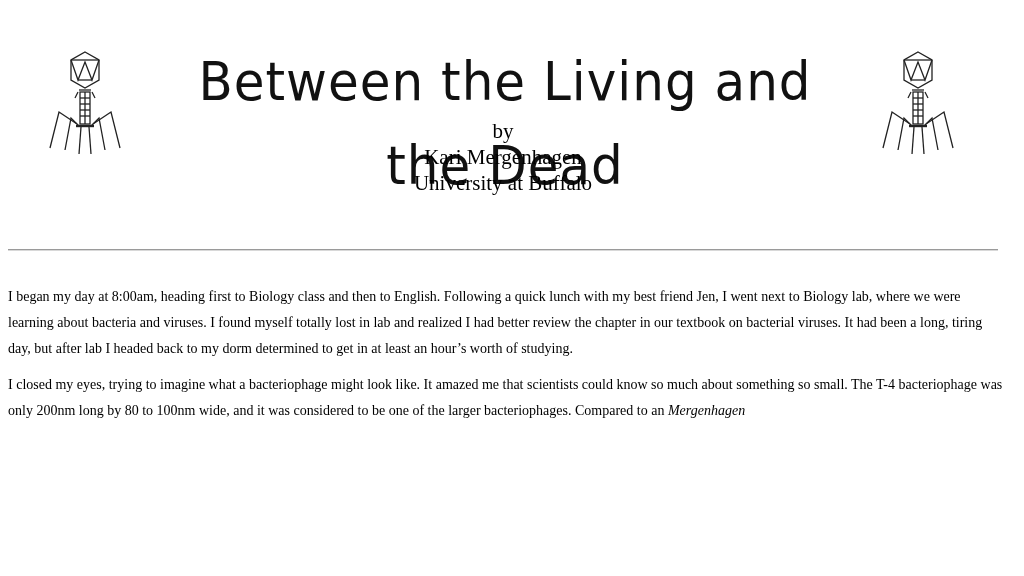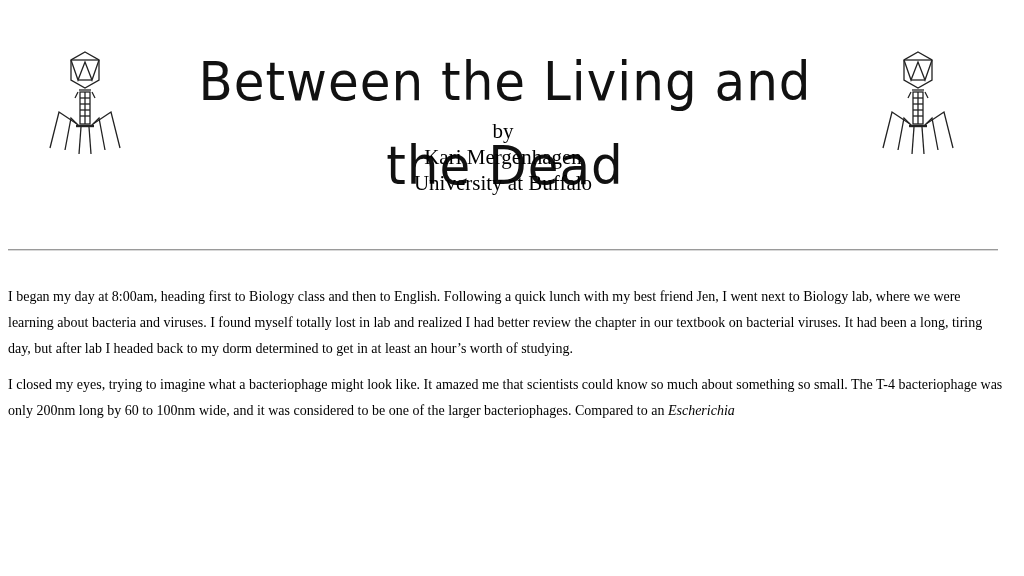--- a/index.html
+++ b/index.html
@@ -140,14 +140,14 @@
       <line x1="36" y1="77" x2="34" y2="104"></line>
       <line x1="44" y1="77" x2="46" y2="104"></line>
     </g>
   </svg>
 </div>
 
 <div class="rule"></div>
 
 <div class="body-text">
   <p>I began my day at 8:00am, heading first to Biology class and then to English. Following a quick lunch with my best friend Jen, I went next to Biology lab, where we were learning about bacteria and viruses. I found myself totally lost in lab and realized I had better review the chapter in our textbook on bacterial viruses. It had been a long, tiring day, but after lab I headed back to my dorm determined to get in at least an hour’s worth of studying.</p>
-  <p><span>I closed my eyes, trying to imagine what a bacteriophage might look like. It amazed me that scientists could know so much about something so small. The T-4 bacteriophage was only 200nm long by 60 to 100nm wide, and it was considered to be one of the larger bacteriophages. Compared to an </span><i>Escherichia</i></p>
+  <p><span>I closed my eyes, trying to imagine what a bacteriophage might look like. It amazed me that scientists could know so much about something so small. The T-4 bacteriophage was only 200nm long by 80 to 100nm wide, and it was considered to be one of the larger bacteriophages. Compared to an </span><i>Mergenhagen</i></p>
 </div>
 
 </body></html>

